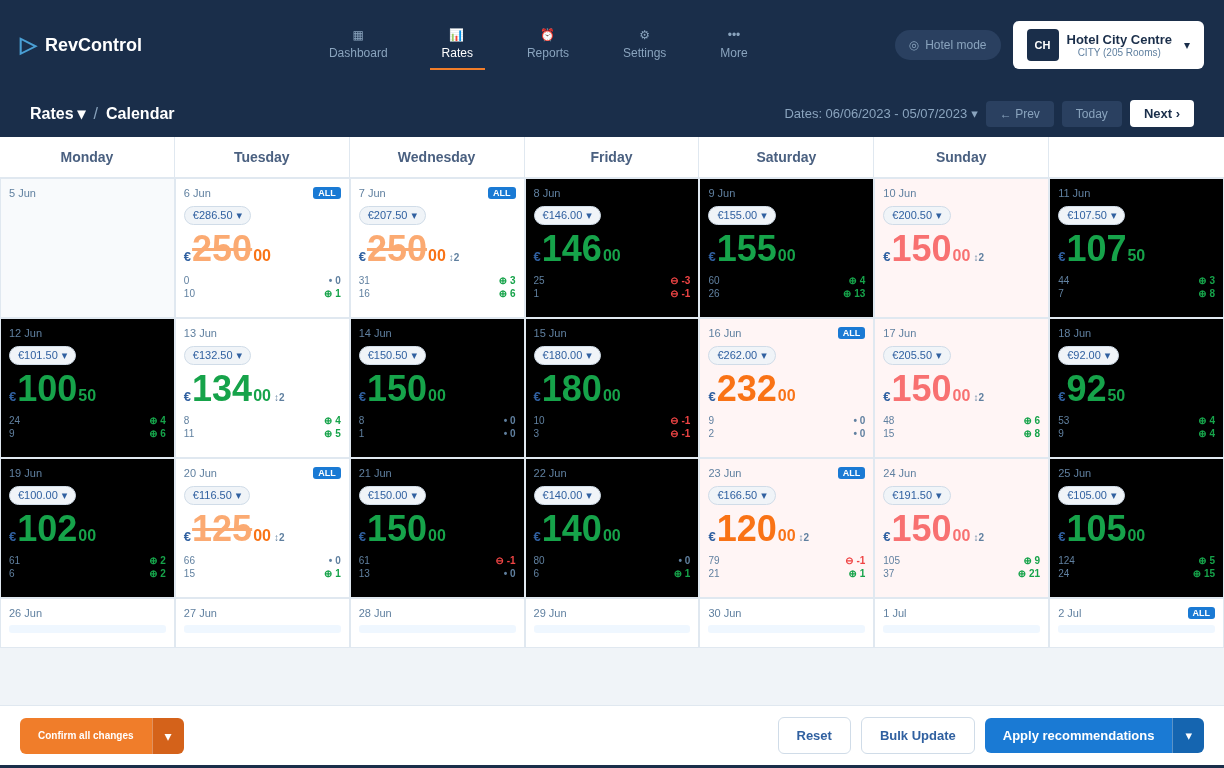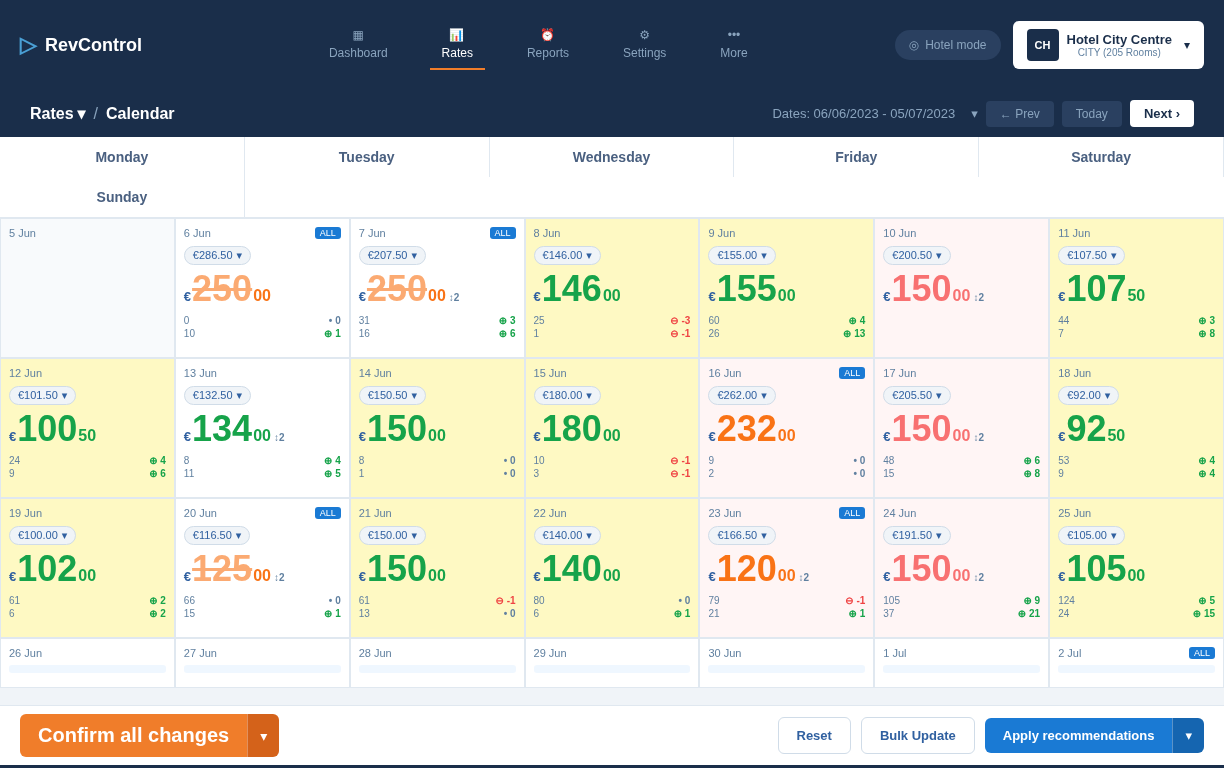--- a/index.html
+++ b/index.html
@@ -30,35 +30,35 @@
       padding: 10px 30px;
       display: flex;
       align-items: center;
       justify-content: space-between;
     }
     .breadcrumb { display: flex; align-items: center; gap: 8px; color: white; font-size: 16px; }
     .breadcrumb-rates { font-weight: 600; cursor: pointer; display: flex; align-items: center; gap: 4px; }
     .breadcrumb-sep { color: #8aa4be; }
     .breadcrumb-calendar { font-weight: 700; }
     .date-nav { display: flex; align-items: center; gap: 8px; }
-    .date-range { color: #8aa4be; font-size: 13px; display: flex; align-items: center; gap: 16px; }
+    .date-range { color: #8aa4be; font-size: 13px; display: flex; align-items: center; gap: 4px; }
     .date-btn { background: #2a4060; color: #8aa4be; border: none; padding: 6px 14px; border-radius: 4px; font-size: 12px; cursor: pointer; }
     .next-btn { background: white; color: #1a2e4a; border: none; padding: 6px 14px; border-radius: 4px; font-size: 13px; font-weight: 600; cursor: pointer; display: flex; align-items: center; gap: 4px; }
 
     
     .calendar-container {
       background: #f0f4f8;
       margin: 0;
       height: calc(768px - 90px - 50px - 60px);
       overflow-y: auto;
     }
 
     .calendar-header {
       display: grid;
-      grid-template-columns: repeat(5, 1fr);
+      grid-template-columns: repeat(7, 1fr);
       background: white;
       border-bottom: 1px solid #e0e8f0;
     }
     .cal-header-cell {
       text-align: center;
       padding: 12px 8px;
       font-size: 14px;
       color: #4a6080;
       font-weight: 600;
       border-right: 1px solid #e0e8f0;
@@ -72,21 +72,21 @@
     }
 
     .cal-day {
       background: white;
       border: 1px solid #e0e8f0;
       min-height: 140px;
       padding: 8px;
       position: relative;
     }
     .cal-day.empty { background: #f8fafc; }
-    .cal-day.green-bg { background: #fef9c3; }
+    .cal-day.green-bg { background: #000000; }
     .cal-day.red-bg { background: #fff5f5; }
 
     .day-header { display: flex; align-items: center; justify-content: space-between; margin-bottom: 6px; }
     .day-date { font-size: 11px; color: #6080a0; }
 
     .rate-badge {
       display: inline-flex; align-items: center; gap: 4px;
       background: #f0f4f8; border: 1px solid #d0dce8;
       border-radius: 12px; padding: 2px 8px; font-size: 11px; color: #3060a0;
       margin-bottom: 6px; cursor: pointer;
@@ -110,30 +110,30 @@
     
     .bottom-bar {
       background: white;
       height: 60px;
       display: flex;
       align-items: center;
       justify-content: space-between;
       padding: 0 20px;
       border-top: 1px solid #e0e8f0;
     }
-    .confirm-btn-main { background: #f07d2a; border: none; color: white; font-size: 20px; font-weight: 600; padding: 10px 18px; border-radius: 6px 0 0 6px; cursor: pointer; }
+    .confirm-btn-main { background: #f07d2a; border: none; color: white; font-size: 10px; font-weight: 600; padding: 10px 18px; border-radius: 6px 0 0 6px; cursor: pointer; }
     .confirm-btn-arrow { background: #d4621a; border: none; color: white; font-size: 14px; padding: 10px 12px; border-radius: 0 6px 6px 0; cursor: pointer; border-left: 1px solid rgba(255,255,255,0.3); }
     .right-btns { display: flex; align-items: center; gap: 10px; }
     .reset-btn { background: white; border: 1px solid #d0dce8; color: #3060a0; padding: 10px 18px; border-radius: 6px; font-size: 13px; font-weight: 600; cursor: pointer; }
     .bulk-btn { background: white; border: 1px solid #d0dce8; color: #3060a0; padding: 10px 18px; border-radius: 6px; font-size: 13px; font-weight: 600; cursor: pointer; }
     .apply-btn-wrap { display: flex; }
     .apply-btn-main { background: #1a7ad4; border: none; color: #ffffff; font-size: 13px; font-weight: 600; padding: 10px 18px; border-radius: 6px 0 0 6px; cursor: pointer; }
     .apply-btn-arrow { background: #1565b0; border: none; color: white; font-size: 13px; padding: 10px 12px; border-radius: 0 6px 6px 0; cursor: pointer; border-left: 1px solid rgba(255,255,255,0.3); }
 
-    .badge-all { background: #1a7ad4; color: white; border-radius: 3px; font-size: 9px; padding: 1px 5px; font-weight: 400; }
+    .badge-all { background: #1a7ad4; color: white; border-radius: 3px; font-size: 9px; padding: 1px 5px; font-weight: 700; }
   </style>
 </head>
 <body>
 
 <div class="topnav">
   <div class="logo">
     <span style="color:#4a9fd4;font-size:22px;">▷</span>
     <span>RevControl</span>
   </div>
   <div class="nav-items">

